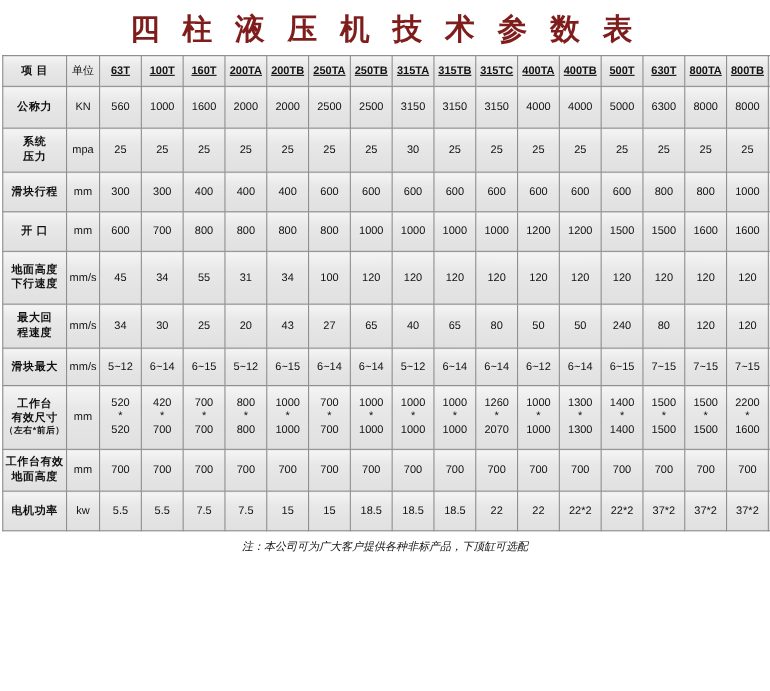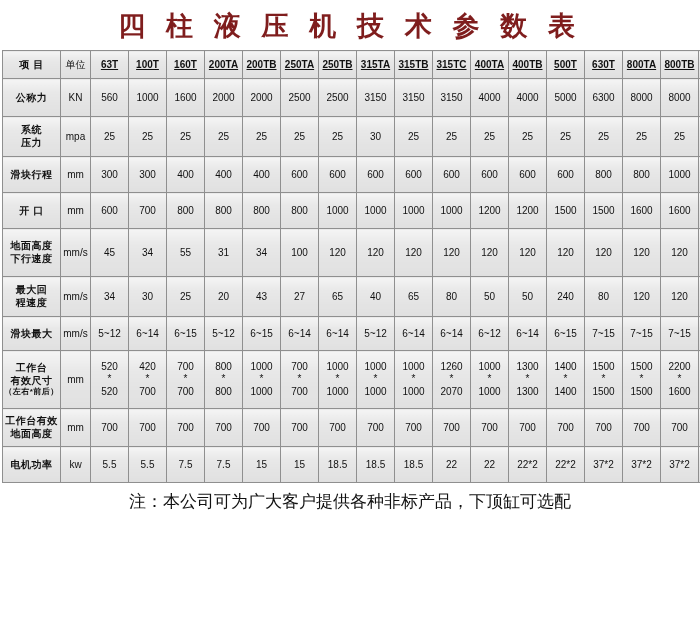--- a/index.html
+++ b/index.html
@@ -65,24 +65,25 @@
   }
   td.val {
     font-size: 10px;
   }
   .stack {
     display: block;
     line-height: 1.25;
   }
   .note {
     text-align: center;
-    font-size: 17px;
+    font-size: 10px;
     color: #111;
     padding-top: 7px;
     font-family: "Liberation Sans", sans-serif;
+    font-style: italic;
   }
   col.c-label { width: 58px; }
   col.c-unit { width: 30px; }
   col.c-data { width: 38px; }
 </style>
 </head>
 <body>
 
 <div class="page">
 

